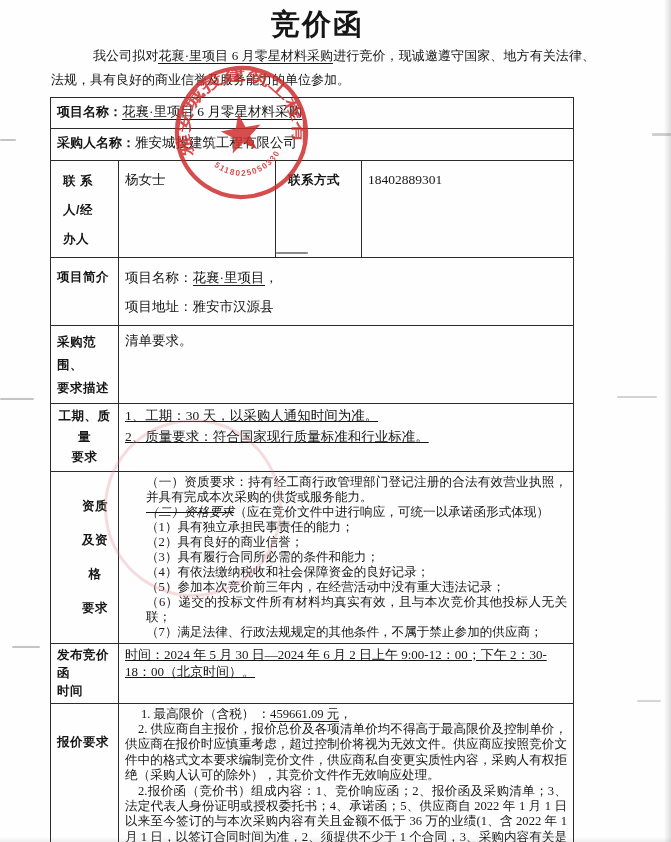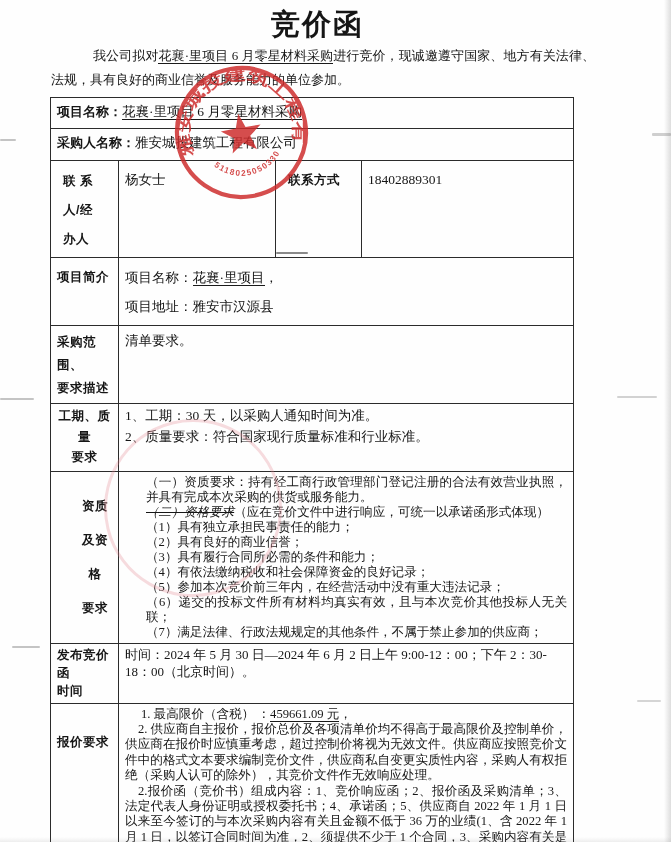--- a/index.html
+++ b/index.html
@@ -50,27 +50,27 @@
   tr.r2 td{height:25px;line-height:22px;}
   tr.r3 td{height:52px;}
   tr.r3 .lblcell{line-height:29px;padding-top:6px;padding-left:12px;}
   tr.r3 .ccell{padding-top:9px;line-height:20px;}
   tr.r4 td{height:59px;line-height:29px;padding-top:5px;}
   tr.r5 td{height:36px;margin-left:28px;}
   tr.r5 .lblcell{line-height:23px;padding-top:5px;}
   tr.r5 .ccell{padding-top:6px;}
   tr.r6 td{height:37px;line-height:20.5px;}
   tr.r6 .lblcell{text-align:center;padding-top:2px;}
-  tr.r6 .ccell{padding-top:2px;}
+  tr.r6 .ccell{padding-top:2px;text-decoration:underline;}
   tr.r7 td{height:144px;padding-left:27px;}
   tr.r7 .lblcell{text-align:center;vertical-align:middle;line-height:34px;}
   tr.r7 .ccell{font-size:12.6px;line-height:15px;padding-top:3px;text-align:justify;}
   tr.r8 td{height:28px;}
   tr.r8 .lblcell{line-height:18px;padding-top:2px;}
-  tr.r8 .ccell{line-height:17.5px;font-size:13px;padding-top:2px;}
+  tr.r8 .ccell{line-height:17.5px;font-size:13px;padding-top:2px;text-decoration:underline;}
   tr.r9 td{height:194px;}
   tr.r9 .lblcell{padding-top:30px;}
   tr.r9 .ccell{font-size:12.6px;line-height:15.4px;text-align:justify;}
 
   .p{margin:0;}
   .ind1{text-indent:13px;}
   .ind15{text-indent:16px;}
 
   .footer{
     position:absolute;left:50px;top:860px;width:523px;

